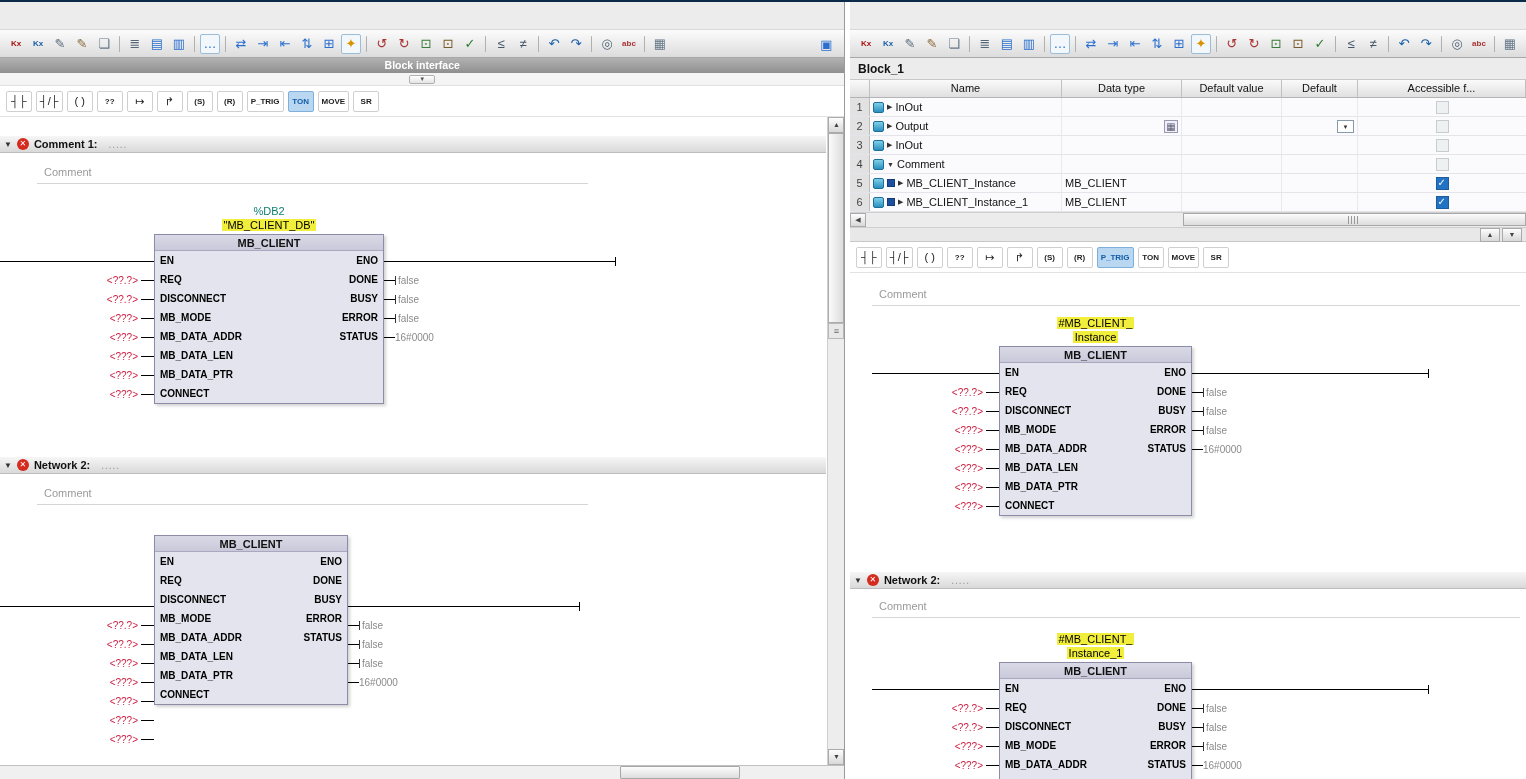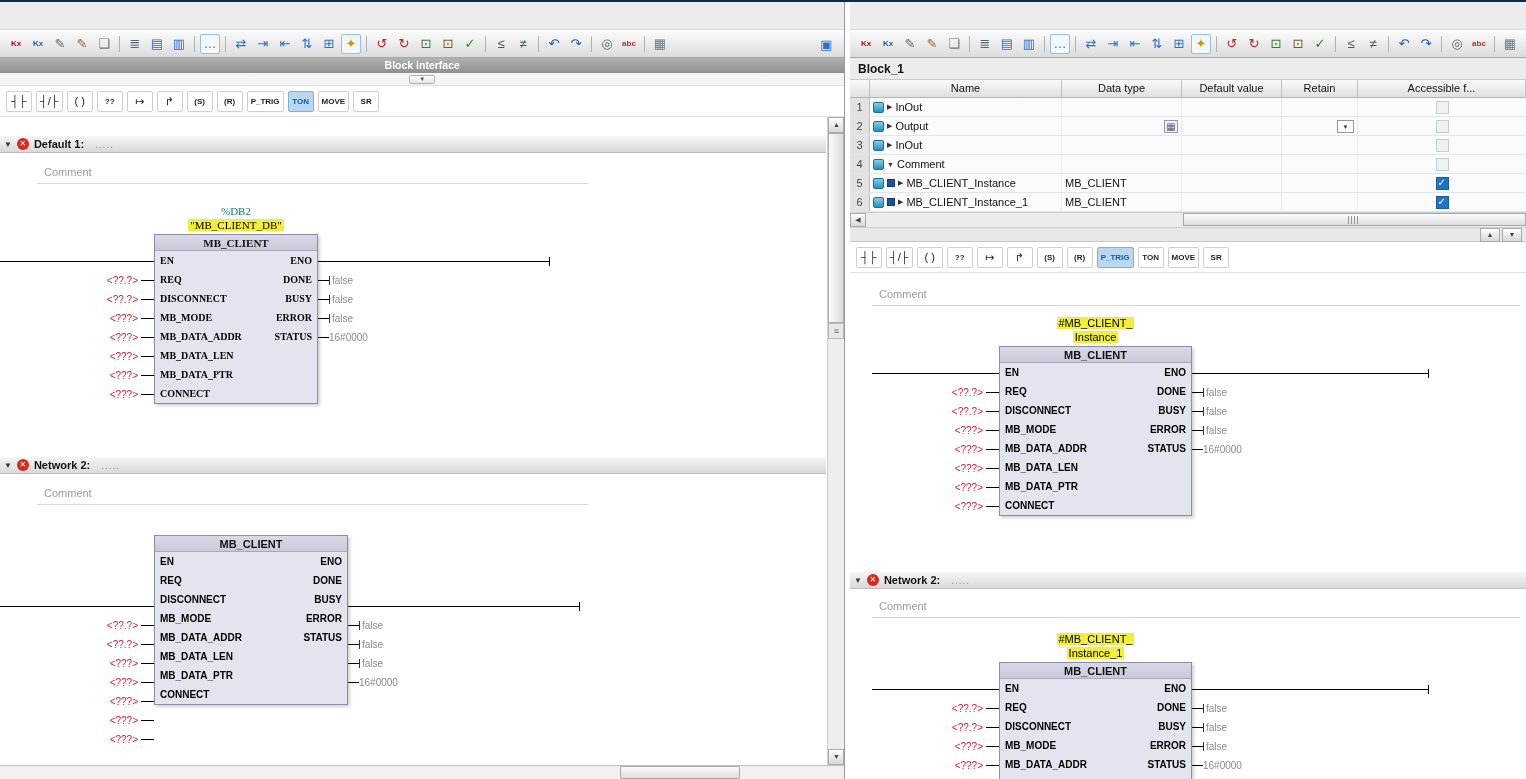--- a/index.html
+++ b/index.html
@@ -215,21 +215,21 @@
           <span class="favi txt">SR</span>
         </span>
     </div>
 
     <div class="editor">
       <div class="edinner">
 
         <div class="nethdr" style="margin-top:18px;">
           <span class="tri">▼</span>
           <span class="err">✕</span>
-          <span>Default 1:</span>
+          <span>Comment 1:</span>
           <span class="dots">.....</span>
         </div>
         <div class="cmtwrap" style="margin:10px 0 0 37px;width:551px;">
           <span>Comment</span>
         </div>
 
         <div class="ladder" style="margin-top:20px;">
           <div class="lcol" style="width:154px;">
             <div style="height:48px;"></div>
             <div>
@@ -257,21 +257,21 @@
                 <div class="lrow">
                   <span class="op">&lt;???&gt;</span>
                   <span class="inwire"></span>
                 </div>
                 <div class="lrow">
                   <span class="op">&lt;???&gt;</span>
                   <span class="inwire"></span>
                 </div>
               </div>
           </div>
-          <div class="bcol" style="width:164px;font-family:Liberation Serif, serif;">
+          <div class="bcol" style="width:230px;">
             <div class="dbhost">
                 <div class="dbline"><span class="db">%DB2</span></div>
                 <div class="dbline"><span class="hl">"MB_CLIENT_DB"</span></div>
               </div>
             <div class="fb">
               <div class="fbhdr">MB_CLIENT</div>
               <div>
                   <div class="fbrow">
                     <span class="pl">EN</span>
                     <span class="pr">ENO</span>
@@ -509,21 +509,21 @@
     <div class="ttl">
       <span>Block_1</span>
     </div>
 
     <div class="tbl">
       <div class="thead">
         <span class="th w-num"></span>
         <span class="th w-name">Name</span>
         <span class="th w-type">Data type</span>
         <span class="th w-def">Default value</span>
-        <span class="th w-ret">Retain</span>
+        <span class="th w-ret">Default</span>
         <span class="th w-acc">Accessible f...</span>
       </div>
       <div>
           <div class="trow">
           <span class="tnum">1</span>
           <span class="tname">
             <span class="tagico"></span>
 
             <span class="arr">▶</span>
             <span>InOut</span>

